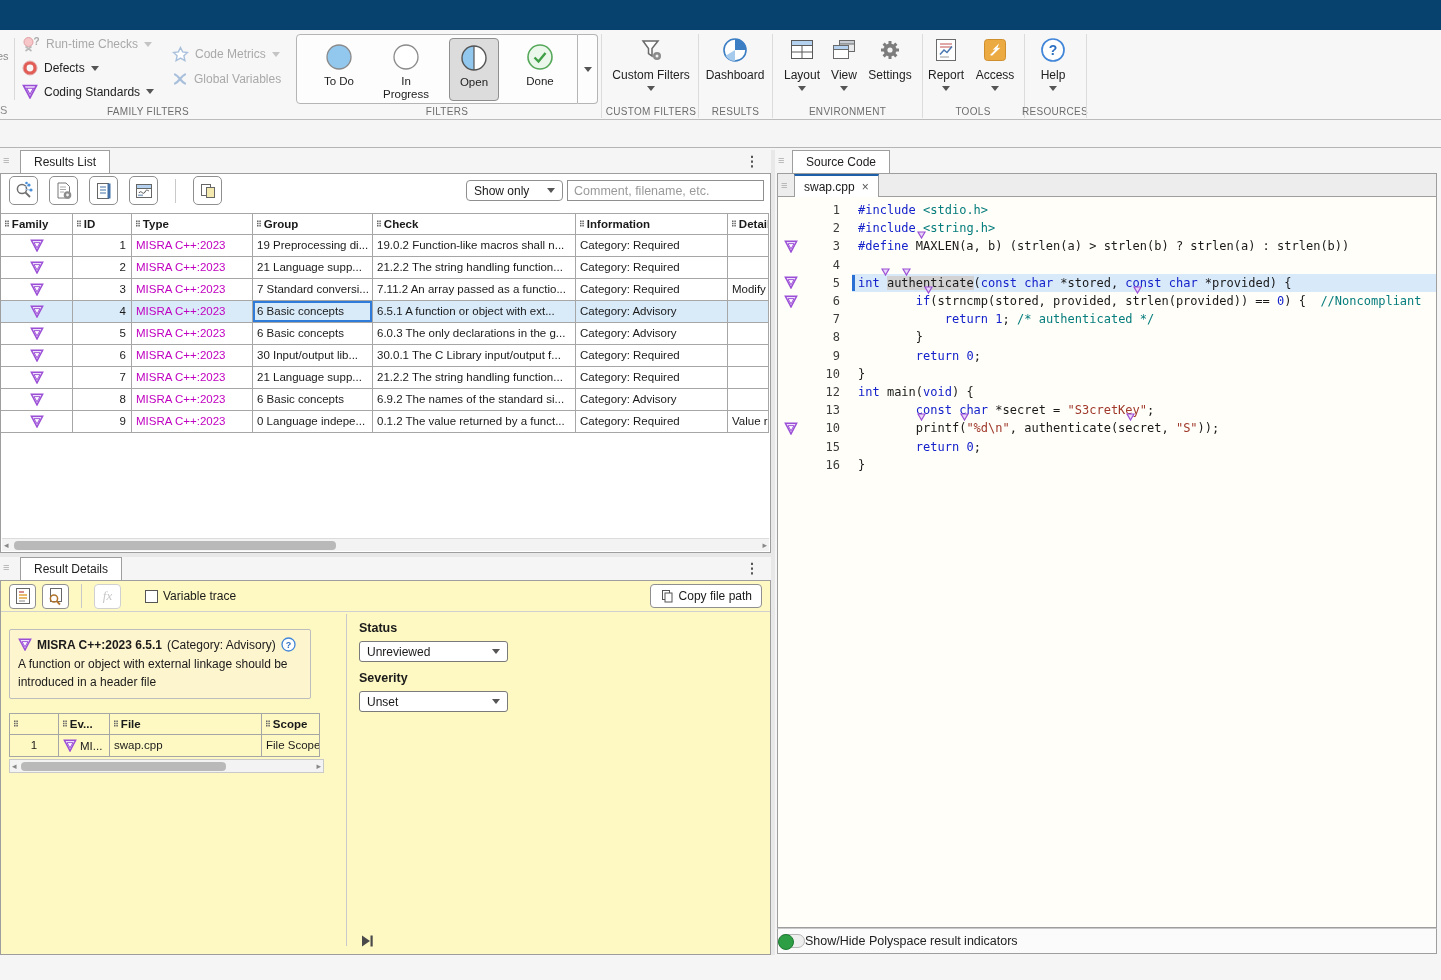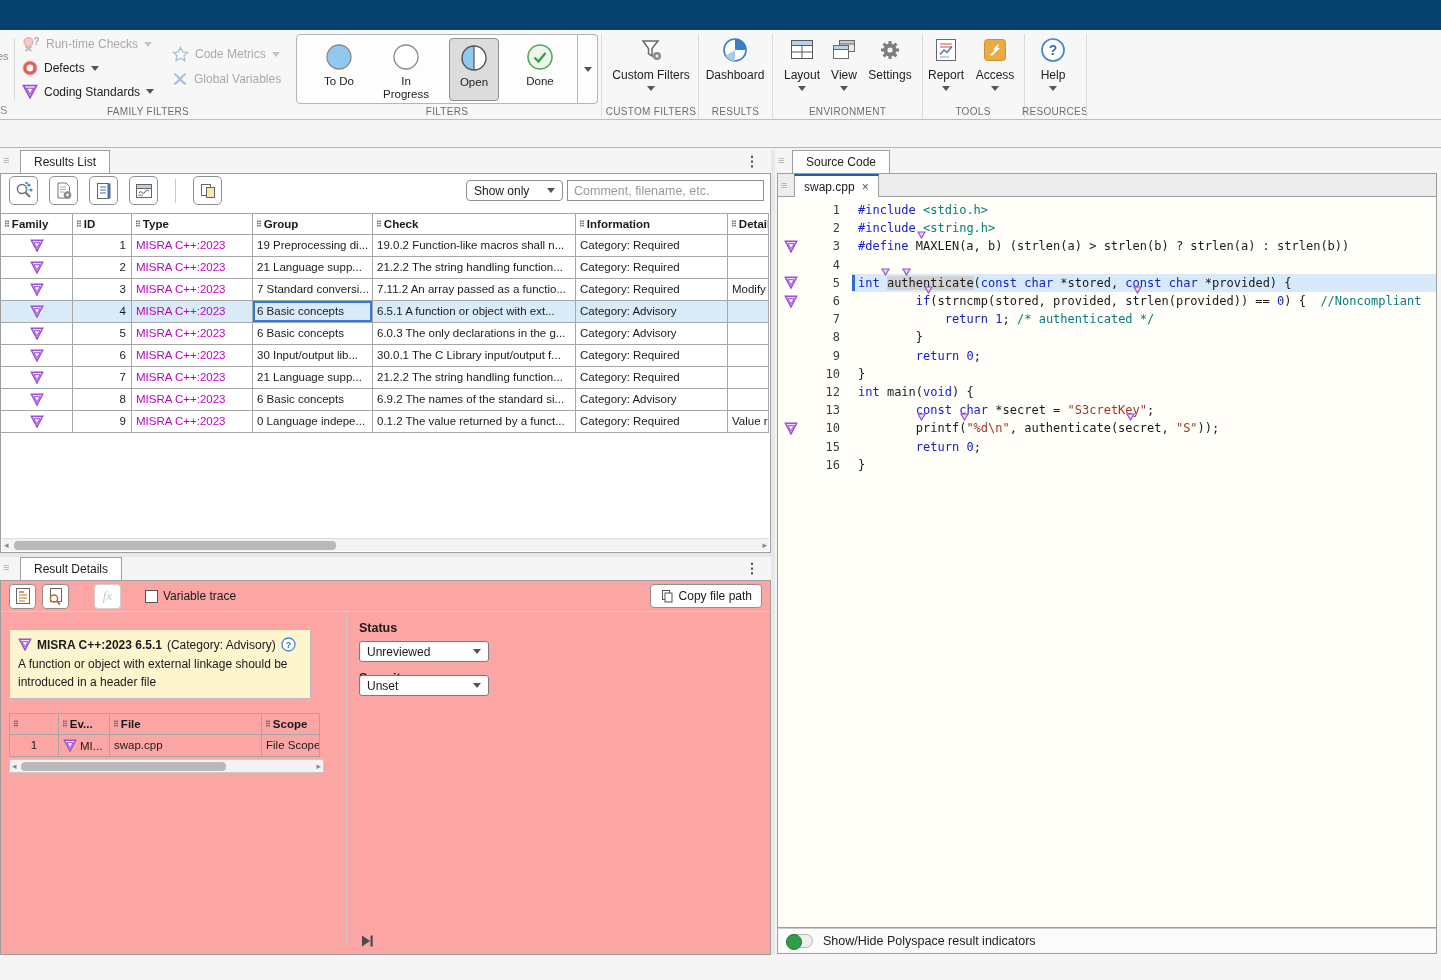--- a/index.html
+++ b/index.html
@@ -56,34 +56,34 @@
   .hscroll { position:absolute; background:#f3f3f3; border-top:1px solid #dcdcdc; }
   .hs-thumb { position:absolute; top:2px; height:9px; background:#b9b9b9; border-radius:4px; }
   .hs-arrow { position:absolute; top:1px; font-size:9px; color:#888; }
 
   
   .h-splitter { position:absolute; left:0; top:553px; width:771px; height:4px; background:#e8e8e8; }
   .v-splitter { position:absolute; left:771px; top:150px; width:4px; height:805px; background:#e8e8e8; }
 
   
   .panel-details { position:absolute; left:0; top:557px; width:771px; height:398px; }
-  .pd-content { position:absolute; left:0; top:23px; width:771px; height:375px; border:1px solid #9e9e9e; background:#fca5a5; }
+  .pd-content { position:absolute; left:0; top:23px; width:771px; height:375px; border:1px solid #9e9e9e; background:#fef9c3; }
   .rd-toolbar { position:absolute; left:0; top:0; right:0; height:31px; border-bottom:1px solid #d0d0d0; display:flex; align-items:center; padding-left:8px; gap:6px; }
   .icon-btn-sm { width:27px; height:25px; border:1px solid #8f8f8f; border-radius:4px; background:#fff; display:flex; align-items:center; justify-content:center; }
   .icon-btn-sm.dis { border-color:#d0d0d0; }
   .fx { font-family:"Liberation Serif",serif; font-style:italic; color:#c7c7c7; font-size:13px; }
   .chk { width:13px; height:13px; border:1px solid #555; background:#fff; display:inline-block; }
   .chk-label { font-size:12px; margin-left:5px; }
   .copy-path-btn { position:absolute; right:8px; top:3px; height:24px; border:1px solid #8f8f8f; border-radius:4px; background:#fff; display:flex; align-items:center; gap:5px; padding:0 9px; font-size:12px; }
   .rule-box { position:absolute; left:8px; top:48px; width:302px; height:70px; background:#fdf5ce; border:1px solid #bdbdbd; border-radius:2px; padding:7px 8px; }
   .rule-title { display:flex; align-items:center; gap:5px; font-size:12px; }
   .rule-desc { font-size:12px; line-height:18px; margin-top:3px; }
   .rd-vsep { position:absolute; left:345px; top:33px; bottom:8px; border-left:1px solid #c9c9c9; }
   .field-label { position:absolute; font-weight:bold; font-size:12.5px; }
-  .select { position:absolute; width:130px; height:21px; border:1px solid #7a7a7a; border-radius:3px; background:#fff; display:flex; align-items:center; justify-content:space-between; padding:4px 7px; font-size:12px; }
+  .select { position:absolute; width:149px; height:21px; border:1px solid #7a7a7a; border-radius:3px; background:#fff; display:flex; align-items:center; justify-content:space-between; padding:4px 7px; font-size:12px; }
   .comment-box { position:absolute; left:523px; top:38px; width:242px; height:308px; }
   .comment-box textarea { width:100%; height:100%; border:1px solid #8f8f8f; resize:none; font-family:"Liberation Sans",sans-serif; font-size:12.5px; padding:6px 8px; color:#222; background:#fff; }
   .comment-box textarea::placeholder { color:#9a9a9a; }
   .grip { position:absolute; right:2px; bottom:2px; pointer-events:none; }
   .rd-table { position:absolute; left:8px; top:132px; }
   .rd-hrow, .rd-row { display:grid; grid-template-columns:50px 51px 152px 58px; height:22px; }
   .rd-hcell { border:1px solid #a6a6a6; border-left:none; display:flex; align-items:center; gap:3px; padding-left:3px; font-weight:bold; font-size:11.5px; overflow:hidden; }
   .rd-hcell:first-child { border-left:1px solid #a6a6a6; }
   .rd-cell { border:1px solid #a6a6a6; border-left:none; border-top:none; line-height:20px; padding-left:4px; font-size:11.5px; white-space:nowrap; overflow:hidden; }
   .rd-cell:first-child { border-left:1px solid #a6a6a6; text-align:center; padding-left:0; }
@@ -101,21 +101,21 @@
   .ln-num { width:40px; text-align:right; color:#3c3c3c; z-index:1; }
   .ln-code { margin-left:18px; position:relative; z-index:1; }
   .cline.sel::before { content:""; position:absolute; left:74px; right:0; top:0; bottom:0; background:#d8e9f9; }
   .caret { position:absolute; left:74px; top:1px; bottom:1px; width:3px; background:#2a6fd4; z-index:2; }
   .tk-d, .tk-k, .tk-u { color:#1522cc; }
   .tk-h, .tk-c { color:#067d7d; }
   .tk-s { color:#a0392c; }
   .tk-p { color:#1a1a1a; }
   .tk-hl { color:#1a1a1a; background:#d2d2d2; }
   .under-marker { position:absolute; top:12px; z-index:3; line-height:0; }
-  .src-bottom { position:absolute; left:2px; right:4px; bottom:1px; height:26px; background:#fbfbfb; border:1px solid #9e9e9e; border-top:1px solid #c9c9c9; display:flex; align-items:center; padding-left:8px; gap:10px; font-size:12.5px; color:#222; }
+  .src-bottom { position:absolute; left:2px; right:4px; bottom:1px; height:26px; background:#fbfbfb; border:1px solid #9e9e9e; border-top:1px solid #c9c9c9; display:flex; align-items:center; gap:0; font-size:12.5px; color:#222; }
   .toggle { width:27px; height:14px; border-radius:7px; background:#eee; border:1px solid #b5b5b5; position:relative; }
   .toggle::after { content:""; position:absolute; left:-1px; top:-1px; width:14px; height:14px; border-radius:50%; background:#2e9e44; border:1px solid #1f7a33; }
 
   
   .statusbar { position:absolute; left:0; top:955px; width:1441px; height:25px; background:#ececec; border-top:1px solid #9e9e9e; display:flex; align-items:stretch; font-size:11.5px; }
   .logs { width:48px; text-align:center; line-height:24px; border-right:1px solid #aaa; }
   .issues { padding-left:12px; line-height:24px; }
 </style>
 </head>
 <body>
@@ -697,21 +697,21 @@
       </div>
 
       <div class="rd-vsep"></div>
 
       <div class="field-label" style="left:358px; top:40px;">Status</div>
       <div class="select" style="left:358px; top:60px;">
         <span>Unreviewed</span>
         <span class="dd"></span>
       </div>
       <div class="field-label" style="left:358px; top:90px;">Severity</div>
-      <div class="select" style="left:358px; top:94px;text-align:center;">
+      <div class="select" style="left:358px; top:110px;text-align:center;">
         <span>Unset</span>
         <span class="dd"></span>
       </div>
 
 
       <span class="skip-btn ic">
           <svg width="16" height="16">
             <path d="M3 2.5l8 5.5-8 5.5z" fill="#4a4a4a"></path>
             <rect x="11.5" y="2.5" width="2.2" height="11" fill="#4a4a4a"></rect>
           </svg>

